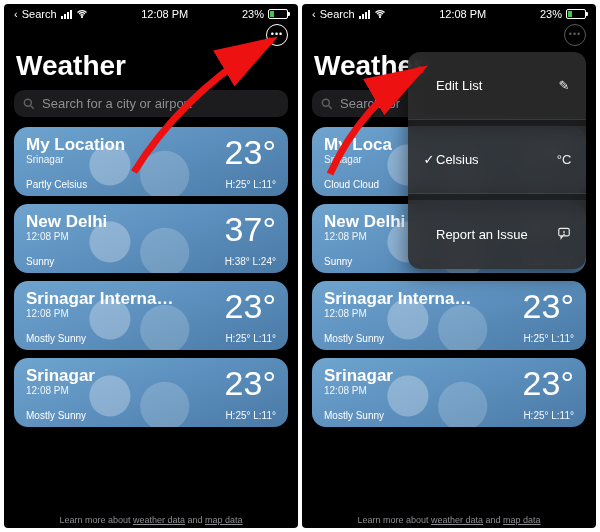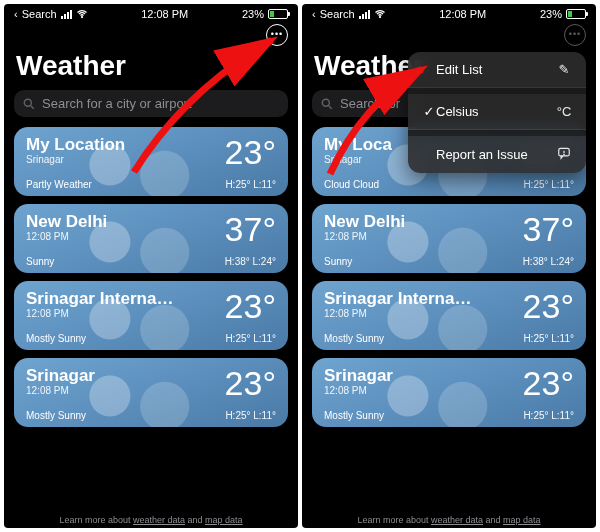--- a/index.html
+++ b/index.html
@@ -31,21 +31,21 @@
   .row1{display:flex;justify-content:space-between;align-items:flex-start}
   .city{font-size:17px;font-weight:600;max-width:150px;white-space:nowrap;overflow:hidden;text-overflow:ellipsis}
   .sub{font-size:10px;opacity:.9;margin-top:-1px}
   .temp{font-size:34px;font-weight:400;line-height:1}
   .row2{display:flex;justify-content:space-between;align-items:flex-end;margin-top:10px;font-size:10px}
   .hilo{opacity:.95}
   .footer{position:absolute;bottom:3px;left:0;right:0;text-align:center;font-size:9px;color:#8e8e93}
   .footer u{}
   
   .menu{position:absolute;top:48px;right:10px;background:#2c2c2ee6;backdrop-filter:blur(8px);border-radius:12px;width:178px;overflow:hidden;z-index:20;box-shadow:0 6px 20px rgba(0,0,0,.5)}
-  .menu .mi{display:flex;justify-content:space-between;align-items:center;padding:10px 14px;font-size:13px;color:#fff;border-bottom:1px solid rgba(255,255,255,.08);cursor:pointer}
+  .menu .mi{display:flex;justify-content:space-between;align-items:center;padding:26px 14px;font-size:13px;color:#fff;border-bottom:1px solid rgba(255,255,255,.08);cursor:pointer}
   .menu .mi:last-child{border-bottom:none}
   .menu .sep{height:6px;background:rgba(0,0,0,.35)}
   .check{width:14px;text-align:center}
   .mi-icon{width:16px;text-align:center;opacity:.9;font-size:13px}
   
   .arrow{position:absolute;z-index:30;pointer-events:none}
   .arrow svg{overflow:visible}
 </style>
 </head>
 <body>
@@ -98,21 +98,21 @@
   <div class="cards">
     <div class="card">
       <div class="row1">
           <div>
             <div class="city">My Location</div>
             <div class="sub">Srinagar</div>
           </div>
           <div class="temp">23°</div>
         </div>
       <div class="row2">
-          <span>Partly Weather</span>
+          <span>Partly Celsius</span>
           <span class="hilo">H:25°  L:11°</span>
         </div>
     </div>
     <div class="card">
       <div class="row1">
           <div>
             <div class="city">New Delhi</div>
             <div class="sub">12:08 PM</div>
           </div>
           <div class="temp">37°</div>

